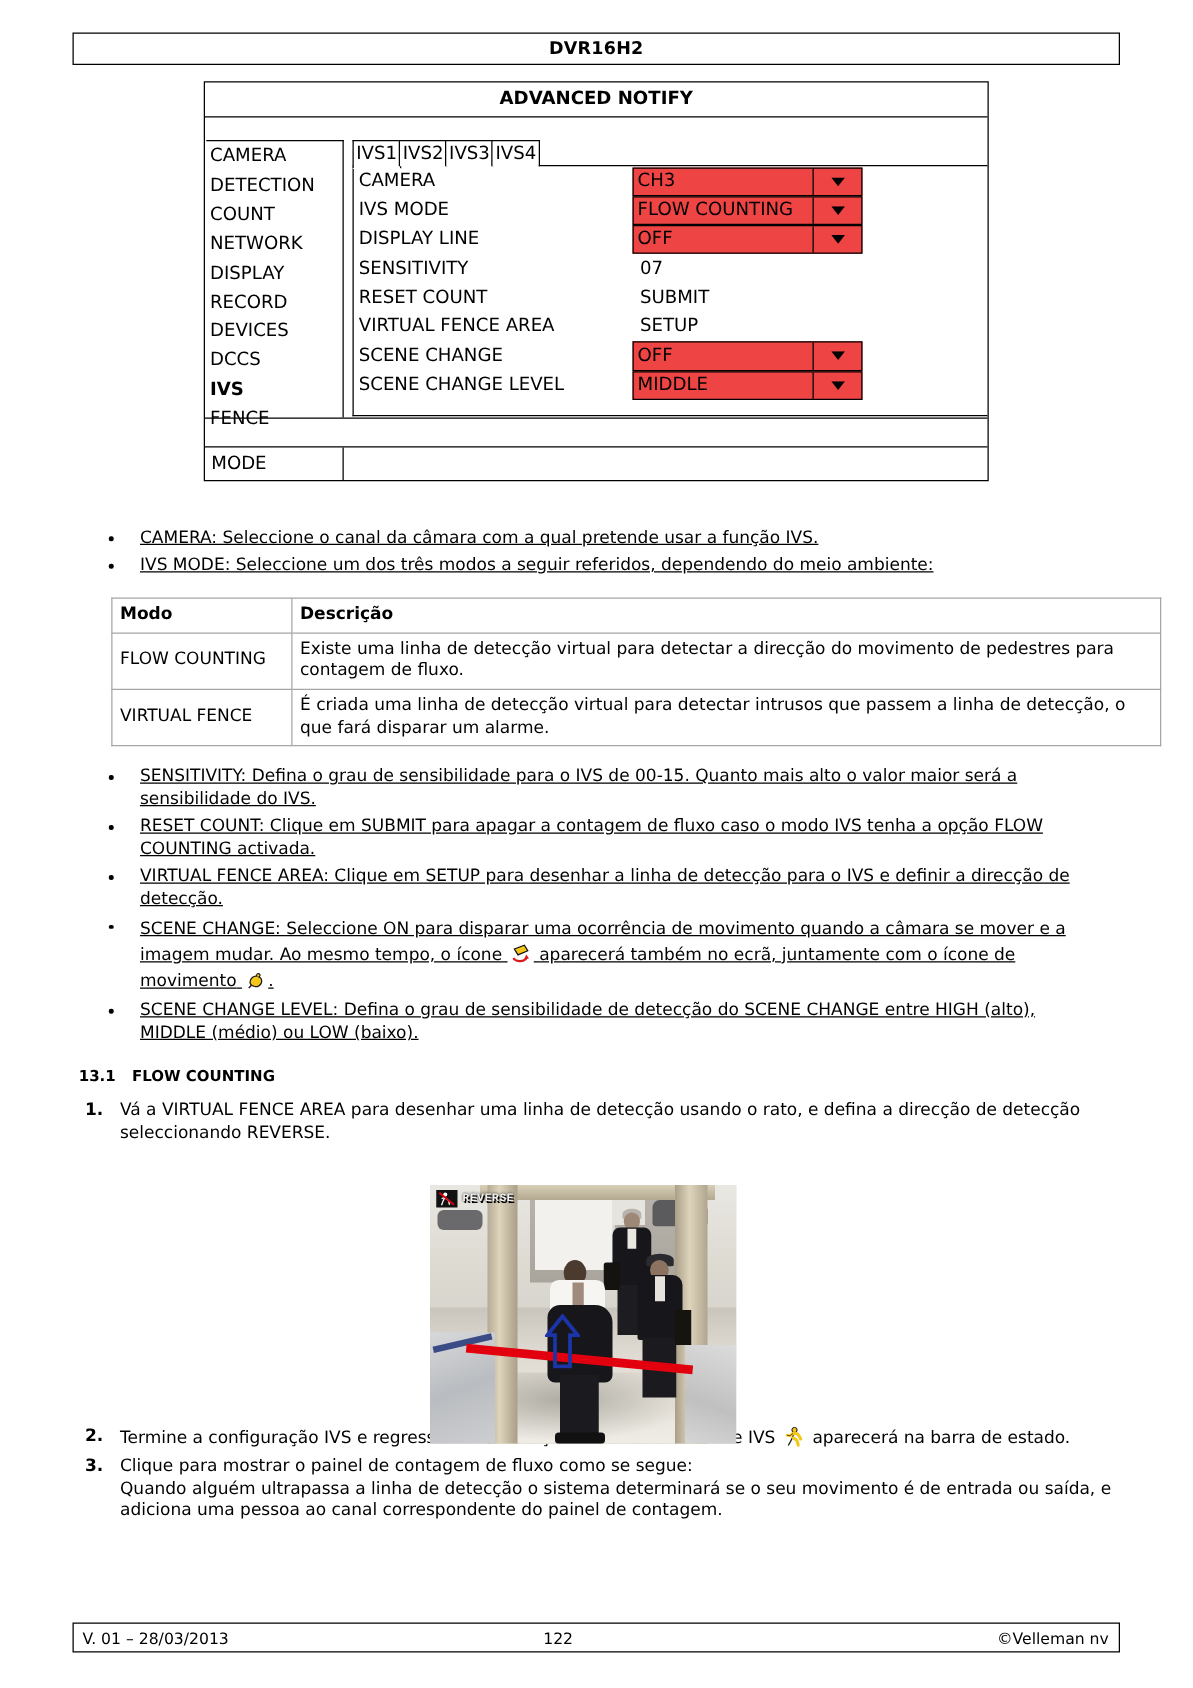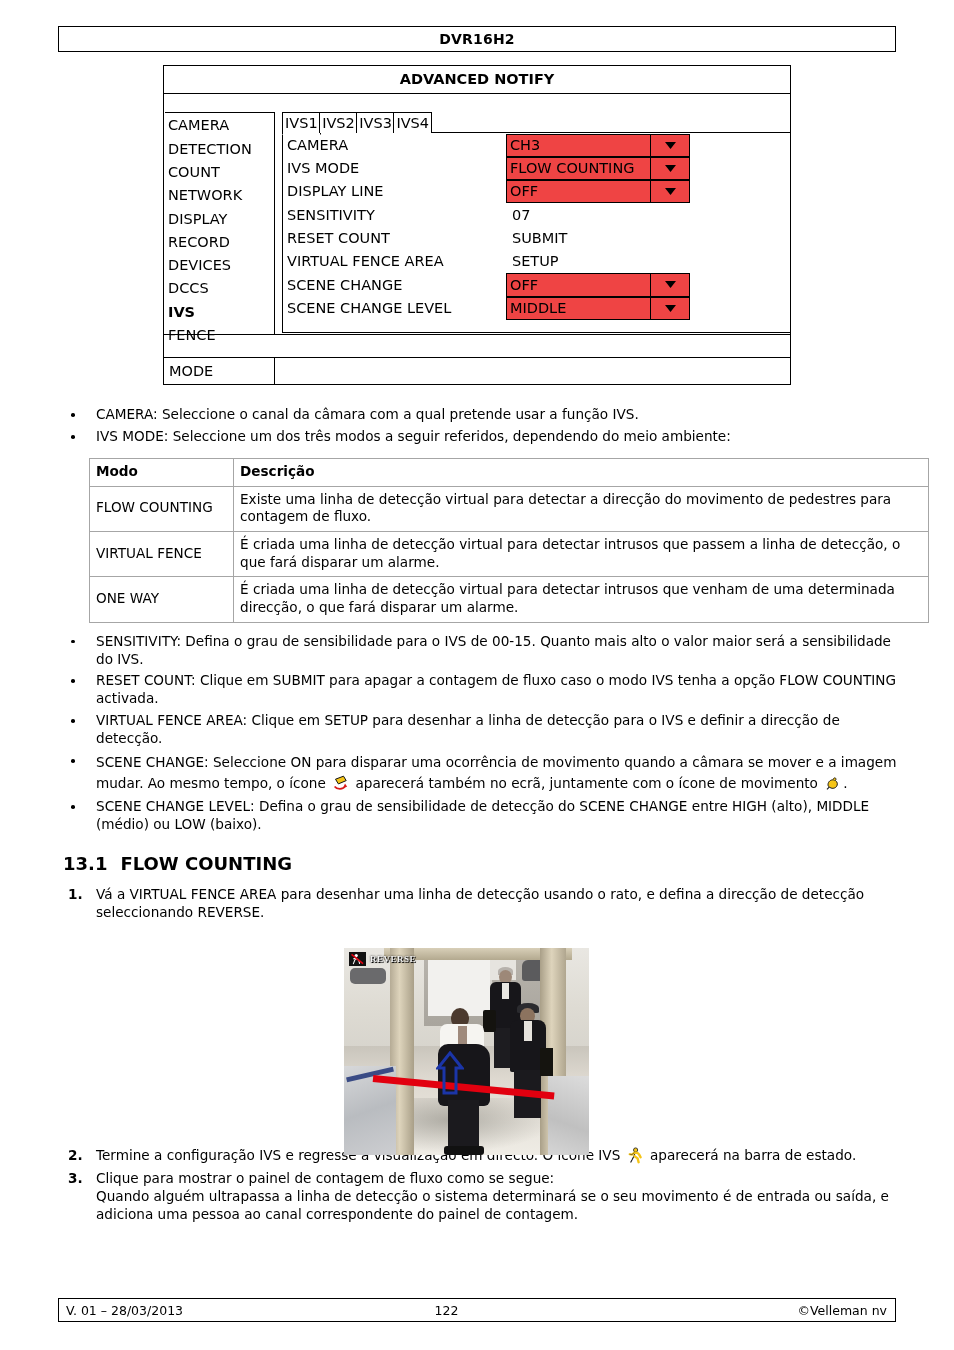--- a/index.html
+++ b/index.html
@@ -197,22 +197,23 @@
   .content {
     position: absolute;
     left: 58px;
     top: 406px;
     width: 840px;
     font-size: 13.6px;
     line-height: 1.32;
   }
   ul.bullets {
     list-style: none;
-    margin: 0;
+    margin: 16px;
     padding: 0;
+    text-decoration: underline;
   }
   ul.bullets > li {
     position: relative;
     padding-left: 38px;
     margin-bottom: 4px;
   }
   ul.bullets > li::before {
     content: "";
     position: absolute;
     left: 13px;
@@ -238,21 +239,21 @@
     vertical-align: middle;
     text-align: left;
     line-height: 1.3;
   }
   table.modes th { font-weight: bold; }
   table.modes col.c1 { width: 144px; }
 
   
   .section-heading {
     font-weight: bold;
-    font-size: 18px;
+    font-size: 12px;
     margin: 18px 0 10px 5px;
     display: flex;
     gap: 13px;
   }
 
   
   ol.steps {
     list-style: none;
     margin: 0;
     padding: 0;
@@ -399,21 +400,21 @@
     display: flex;
     align-items: center;
     z-index: 6;
   }
   .osd-badge-icon {
     width: 17px; height: 14px;
     background: #111;
     display: flex; align-items: center; justify-content: center;
   }
   .osd-badge-text {
-    font-family: Liberation Serif, serif;
+    font-family: Liberation Mono, monospace;
     font-weight: bold;
     font-size: 9px;
     color: #f2f2f2;
     letter-spacing: 0.5px;
     padding: 0 3px 0 4px;
     text-shadow: 0 0 2px #000, 1px 1px 0 #000;
   }
 
   
   .doc-footer {
@@ -608,24 +609,20 @@
         </tr>
       </thead>
       <tbody>
         <tr>
           <td>FLOW COUNTING</td>
           <td>Existe uma linha de detecção virtual para detectar a direcção do movimento de pedestres para contagem de fluxo.</td>
         </tr>
         <tr>
           <td>VIRTUAL FENCE</td>
           <td>É criada uma linha de detecção virtual para detectar intrusos que passem a linha de detecção, o que fará disparar um alarme.</td>
-        </tr>
-        <tr>
-          <td>ONE WAY</td>
-          <td>É criada uma linha de detecção virtual para detectar intrusos que venham de uma determinada direcção, o que fará disparar um alarme.</td>
         </tr>
       </tbody>
     </table>
 
     <ul class="bullets tight">
       <li><span>SENSITIVITY: Defina o grau de sensibilidade para o IVS de 00-15. Quanto mais alto o valor maior será a sensibilidade do IVS.</span></li>
       <li><span>RESET COUNT: Clique em SUBMIT para apagar a contagem de fluxo caso o modo IVS tenha a opção FLOW COUNTING activada.</span></li>
       <li><span>VIRTUAL FENCE AREA: Clique em SETUP para desenhar a linha de detecção para o IVS e definir a direcção de detecção.</span></li>
       <li style="line-height:1.55;">
         <span>SCENE CHANGE: Seleccione ON para disparar uma ocorrência de movimento quando a câmara se mover e a imagem mudar. Ao mesmo tempo, o ícone</span>

